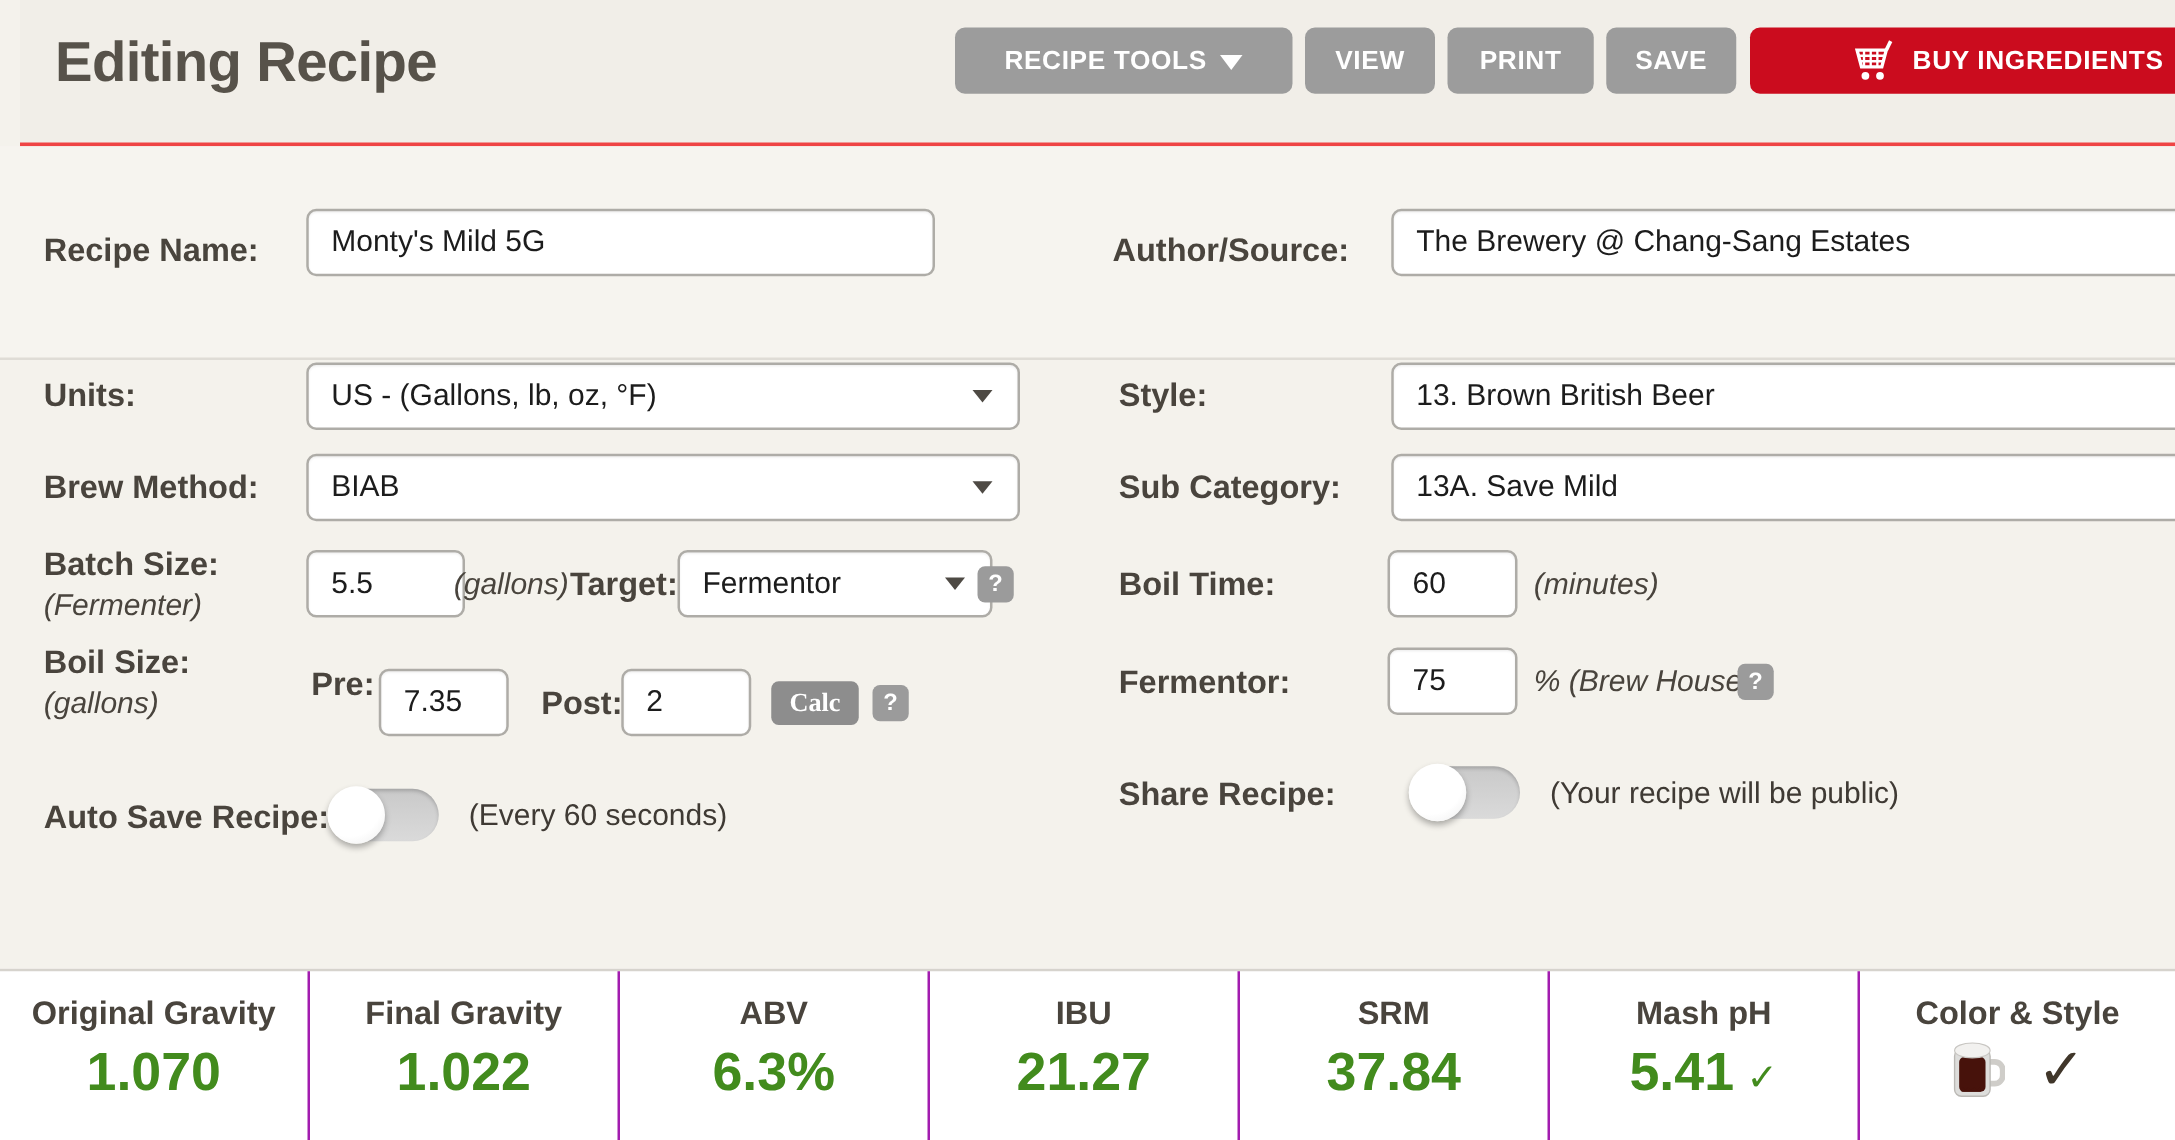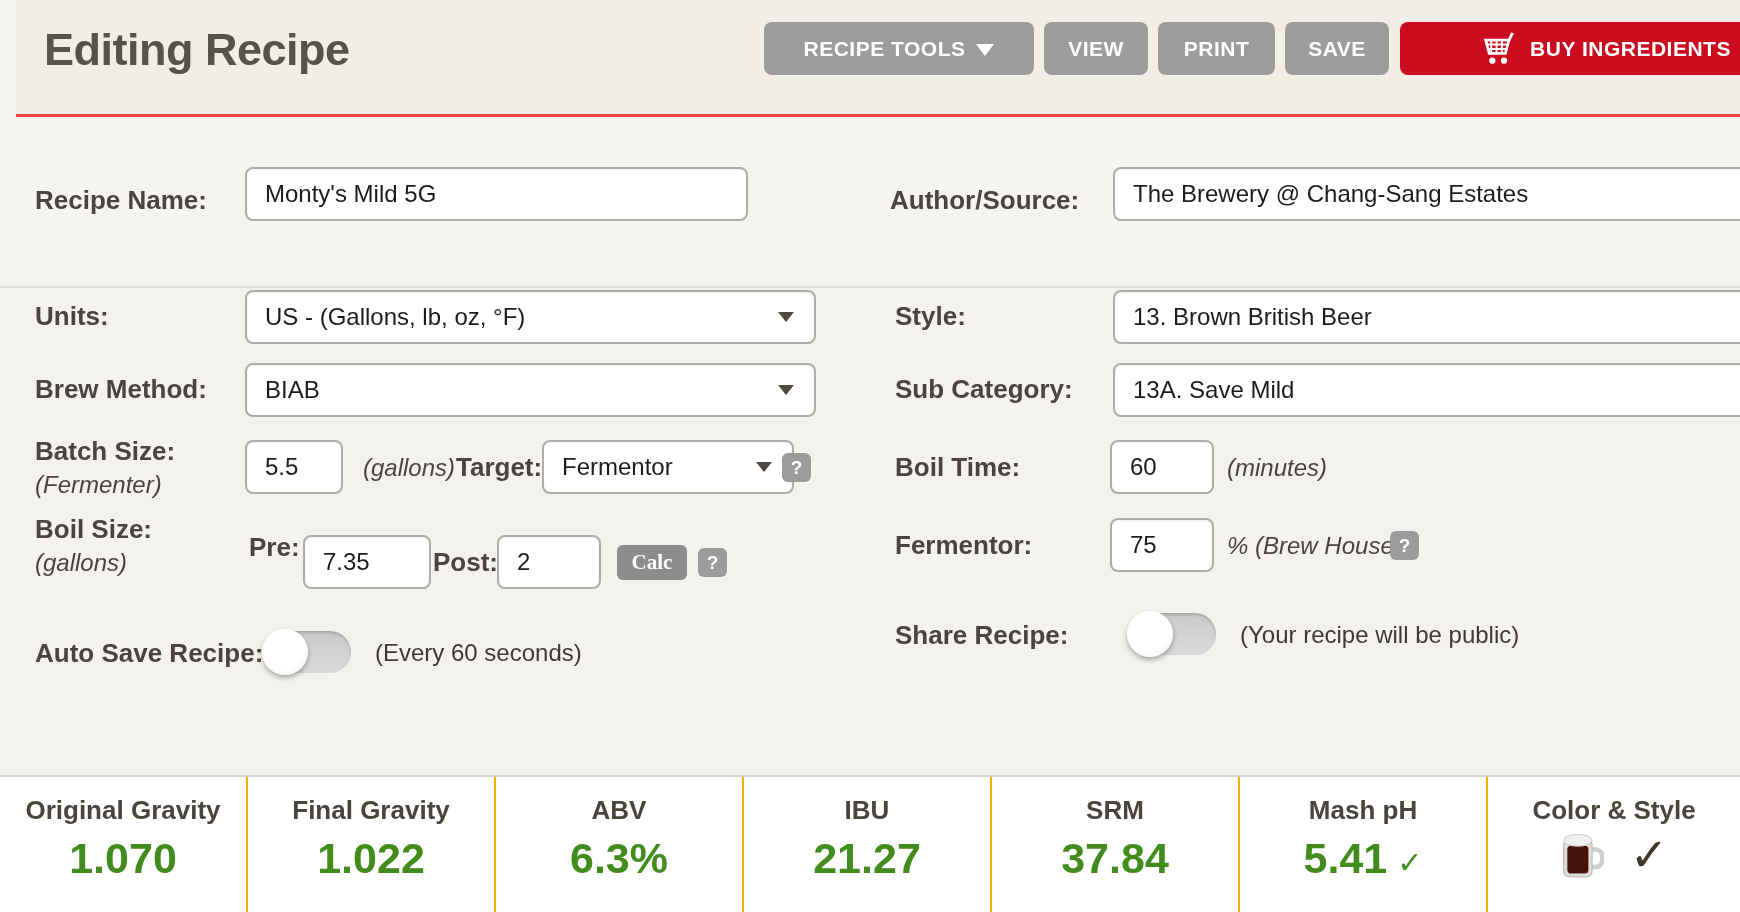--- a/index.html
+++ b/index.html
@@ -43,21 +43,21 @@
           box-shadow:0 3px 5px rgba(0,0,0,0.3); }
 
   
   .name-row { position:absolute; left:0; top:117px; width:100%; height:171px;
               background:#f6f4ef; border-bottom:2px solid #dfdcd6; }
   .form { position:absolute; left:0; top:290px; width:100%; height:485px; background:#f4f2ec; }
 
   
   .stats { position:absolute; left:0; top:775px; width:100%; height:137px; background:#fff;
            border-top:2px solid #d6d3cd; display:flex; }
-  .stat { width:248px; flex:0 0 248px; border-right:2px solid #eab308; text-align:center; padding-top:18px; }
+  .stat { width:248px; flex:0 0 248px; border-right:2px solid #a21caf; text-align:center; padding-top:18px; }
   .stat:last-child { flex:1 1 auto; border-right:none; }
   .stat-label { font-size:26px; font-weight:700; color:#49443d; }
   .stat-value { margin-top:8px; font-size:43px; font-weight:700; color:#428b1d; }
   .mash-check { font-size:30px; margin-left:10px; font-weight:700; }
   .stat-icons { margin-top:4px; display:flex; align-items:center; justify-content:center; gap:26px; }
   .dark-check { font-size:46px; font-weight:700; color:#40362a; line-height:1; }
 </style>
 </head>
 <body>
 
@@ -111,37 +111,37 @@
       <span>BIAB</span>
       <span class="tri"></span>
     </div>
     <div class="lbl" style="left:895px;top:84px;">Sub Category:</div>
     <div class="sel" style="left:1113px;top:73px;width:700px;">
       <span>13A. Save Mild</span>
     </div>
 
     <div class="lbl" style="left:35px;top:146px;">Batch Size:</div>
     <div class="sublbl" style="left:35px;top:180px;">(Fermenter)</div>
-    <input class="tin" style="left: 245px; top: 150px; width: 98px;" value="5.5">
+    <input class="tin" style="left: 245px; top: 150px; width: 127px;" value="5.5">
     <div class="hint-i" style="left:363px;top:163px;">(gallons)</div>
     <div class="lbl" style="left:456px;top:162px;">Target:</div>
     <div class="sel" style="left:542px;top:150px;width:252px;">
       <span>Fermentor</span>
       <span class="tri"></span>
     </div>
     <button class="helpbtn" style="left:782px;top:163px;">?</button>
 
     <div class="lbl" style="left:895px;top:162px;">Boil Time:</div>
     <input class="tin" style="left: 1110px; top: 150px; width: 104px;" value="60">
     <div class="hint-i" style="left:1227px;top:163px;">(minutes)</div>
 
     <div class="lbl" style="left:35px;top:224px;">Boil Size:</div>
     <div class="sublbl" style="left:35px;top:258px;">(gallons)</div>
     <div class="lbl" style="left:249px;top:242px;">Pre:</div>
-    <input class="tin" style="left: 303px; top: 245px; width: 128px;" value="7.35">
+    <input class="tin" style="left: 303px; top: 245px; width: 104px;" value="7.35">
     <div class="lbl" style="left:433px;top:257px;">Post:</div>
     <input class="tin" style="left: 497px; top: 245px; width: 104px;" value="2">
     <button class="calcbtn" style="left:617px;top:255px;font-family:Liberation Serif, serif;">Calc</button>
     <button class="helpbtn" style="left:698px;top:258px;">?</button>
 
     <div class="lbl" style="left:895px;top:240px;">Fermentor:</div>
     <input class="tin" style="left: 1110px; top: 228px; width: 104px;" value="75">
     <div class="hint-i" style="left:1227px;top:241px;">% (Brew House)</div>
     <button class="helpbtn" style="left:1390px;top:241px;">?</button>
 

